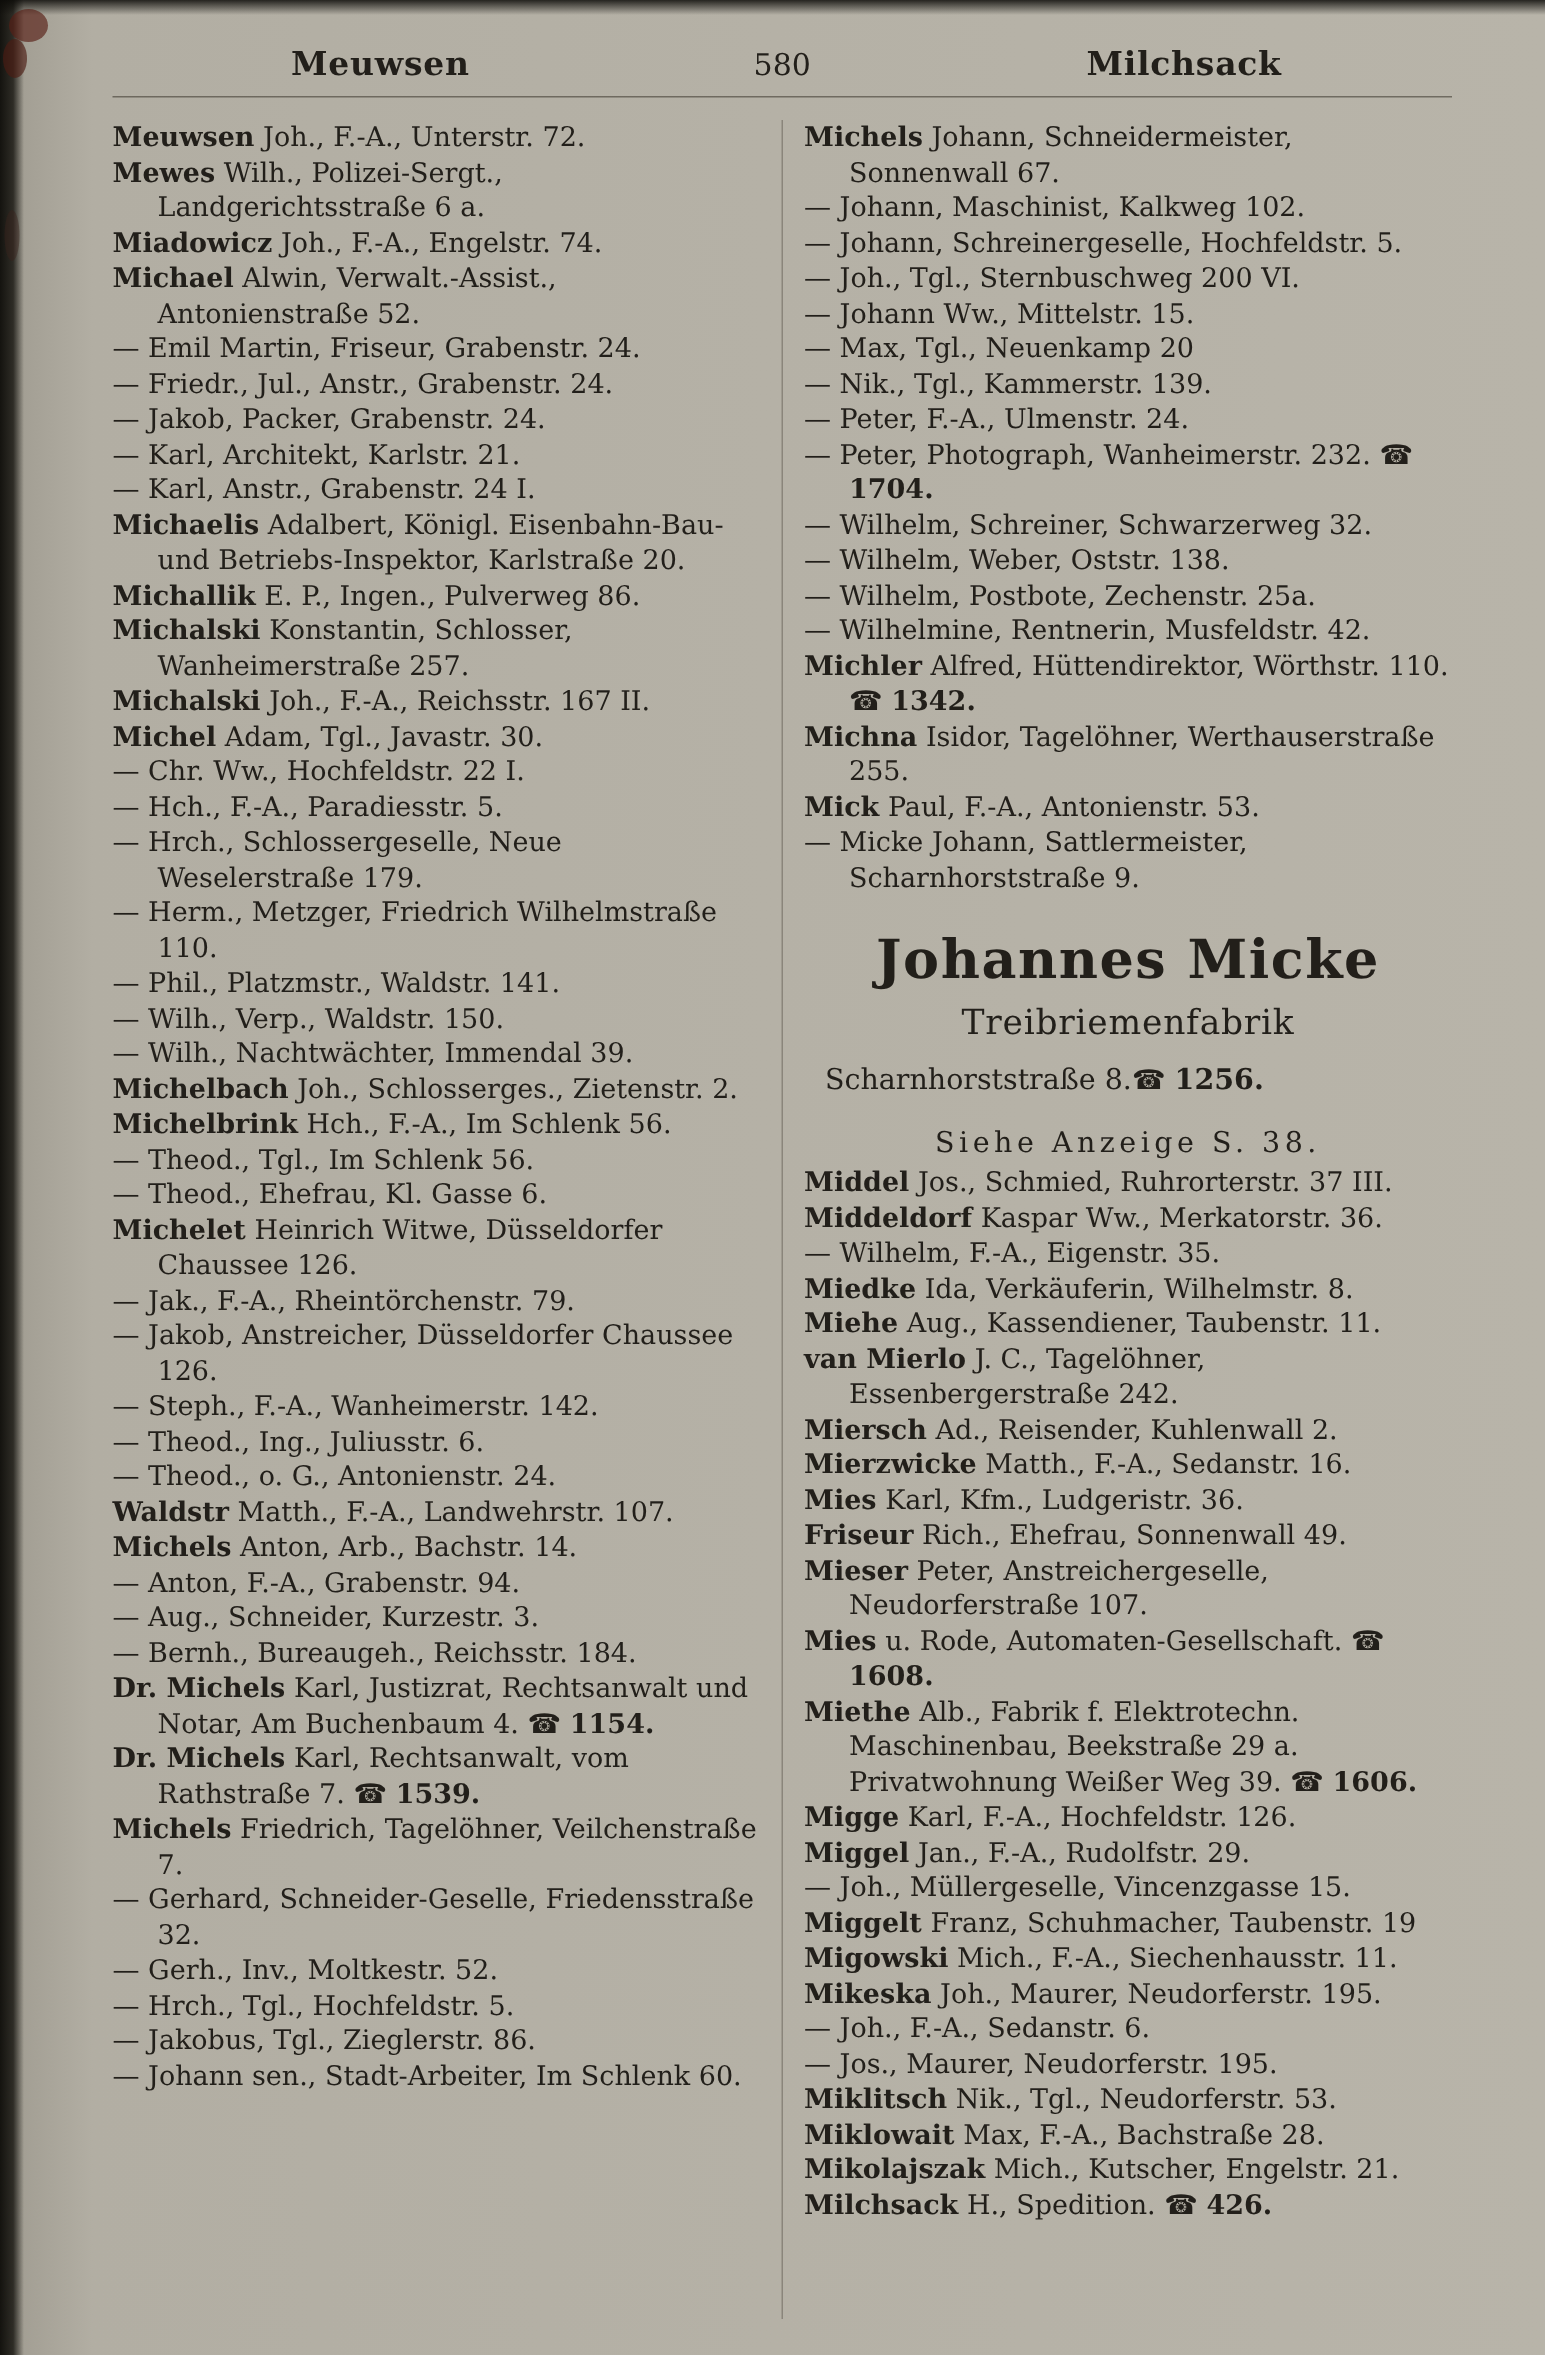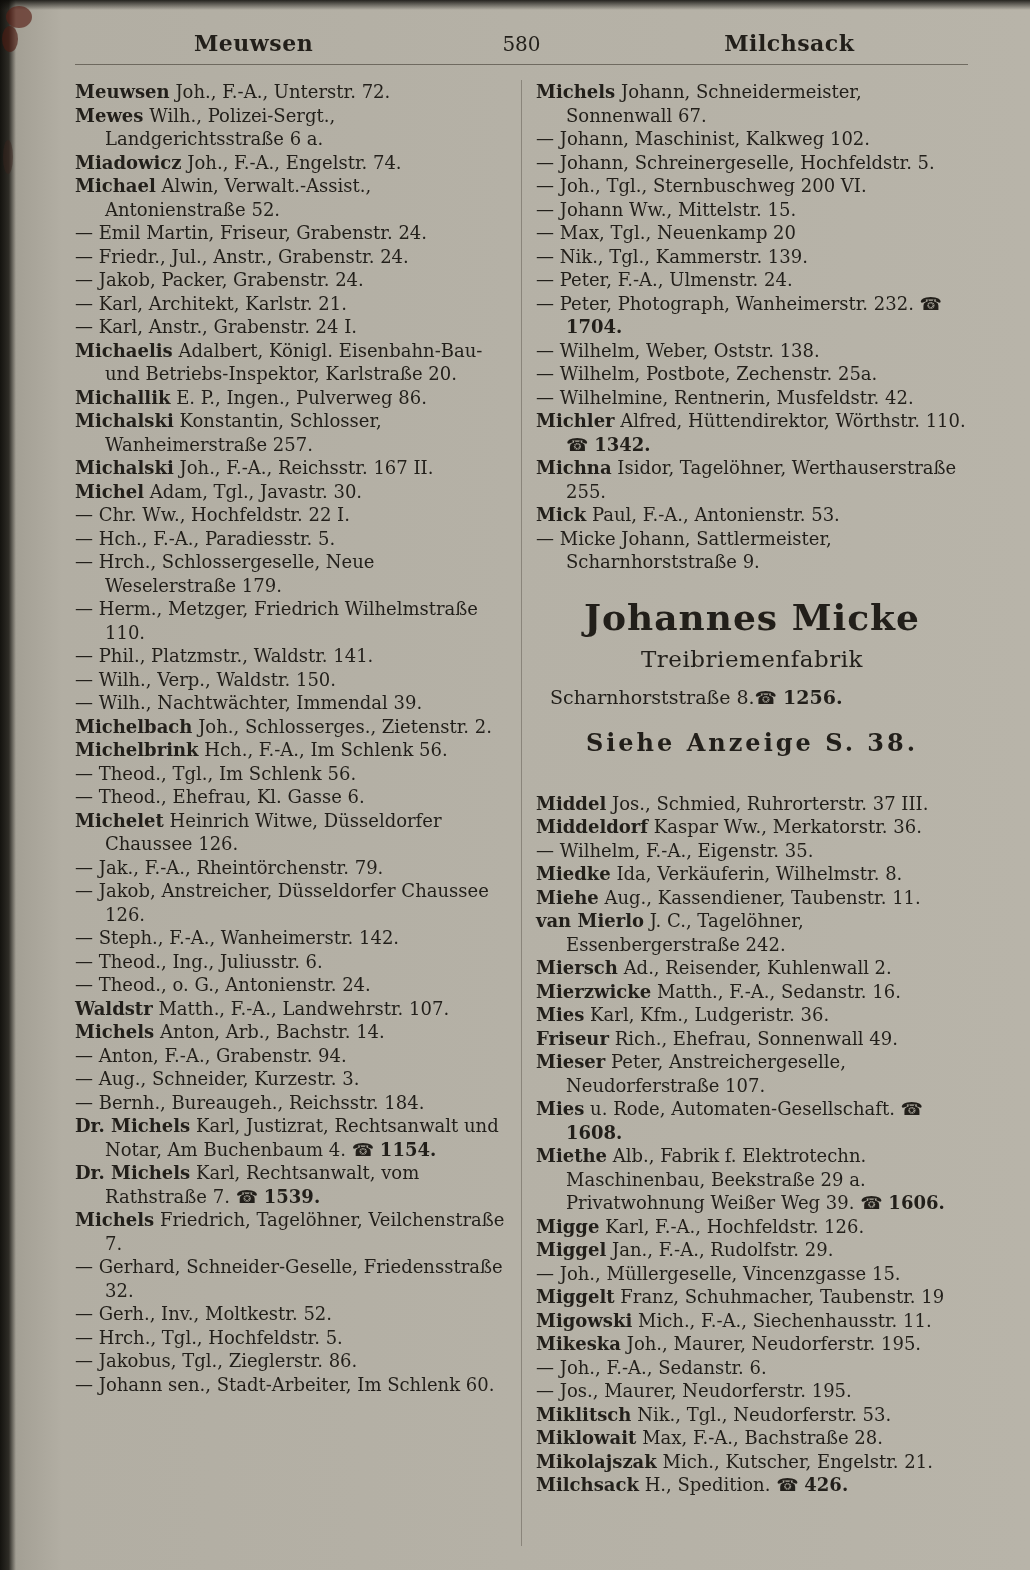--- a/index.html
+++ b/index.html
@@ -53,30 +53,30 @@
     text-indent: -30px;
     text-align: left;
   }
   .surname { font-weight: 700; }
   .phone-icon {
     font-family: "DejaVu Sans", "Liberation Sans", sans-serif;
     font-weight: 700; font-size: 18px;
   }
   .phone-num { font-weight: 700; }
 
-  .ad { text-align: center; margin: 22px 0 35px 0; }
+  .ad { text-align: center; margin: 22px 0 4px 0; }
   .ad-title { font-size: 36px; font-weight: 700; margin-bottom: 8px; letter-spacing: 1px; }
   .ad-subtitle { font-size: 23px; margin-bottom: 14px; letter-spacing: .5px; }
   .ad-address {
     font-size: 19px; margin-bottom: 20px;
     display: flex; align-items: baseline;
     padding: 0 14px;
   }
   .ad-address .right-part { white-space: nowrap; }
-  .ad-note { font-size: 24px; font-weight: 700; letter-spacing: 3px; }
+  .ad-note { font-size: 19px; font-weight: 400; letter-spacing: 3px; }
 </style>
 </head>
 <body>
 
 <div class="page">
   <div class="edge-left"></div>
   <div class="edge-top"></div>
   <div class="ink-mark mark-a"></div>
   <div class="ink-mark mark-b"></div>
   <div class="ink-mark mark-c"></div>
@@ -140,20 +140,21 @@
       <div id="right-top">
           <div class="entry"><span class="surname">Michels</span> <span>Johann, Schneidermeister, Sonnenwall 67.</span></div>
           <div class="entry"><span>— Johann, Maschinist, Kalkweg 102.</span></div>
           <div class="entry"><span>— Johann, Schreinergeselle, Hochfeldstr. 5.</span></div>
           <div class="entry"><span>— Joh., Tgl., Sternbuschweg 200 VI.</span></div>
           <div class="entry"><span>— Johann Ww., Mittelstr. 15.</span></div>
           <div class="entry"><span>— Max, Tgl., Neuenkamp 20</span></div>
           <div class="entry"><span>— Nik., Tgl., Kammerstr. 139.</span></div>
           <div class="entry"><span>— Peter, F.-A., Ulmenstr. 24.</span></div>
           <div class="entry"><span>— Peter, Photograph, Wanheimerstr. 232.</span> <span class="phone-icon">☎</span> <span class="phone-num">1704.</span></div>
+          <div class="entry"><span>— Wilhelm, Schreiner, Schwarzerweg 32.</span></div>
           <div class="entry"><span>— Wilhelm, Weber, Oststr. 138.</span></div>
           <div class="entry"><span>— Wilhelm, Postbote, Zechenstr. 25a.</span></div>
           <div class="entry"><span>— Wilhelmine, Rentnerin, Musfeldstr. 42.</span></div>
           <div class="entry"><span class="surname">Michler</span> <span>Alfred, Hüttendirektor, Wörthstr. 110.</span> <span class="phone-icon">☎</span> <span class="phone-num">1342.</span></div>
           <div class="entry"><span class="surname">Michna</span> <span>Isidor, Tagelöhner, Werthauserstraße 255.</span></div>
           <div class="entry"><span class="surname">Mick</span> <span>Paul, F.-A., Antonienstr. 53.</span></div>
           <div class="entry"><span>— Micke Johann, Sattlermeister, Scharnhorststraße 9.</span></div>
         </div>
 
       <div class="ad">

